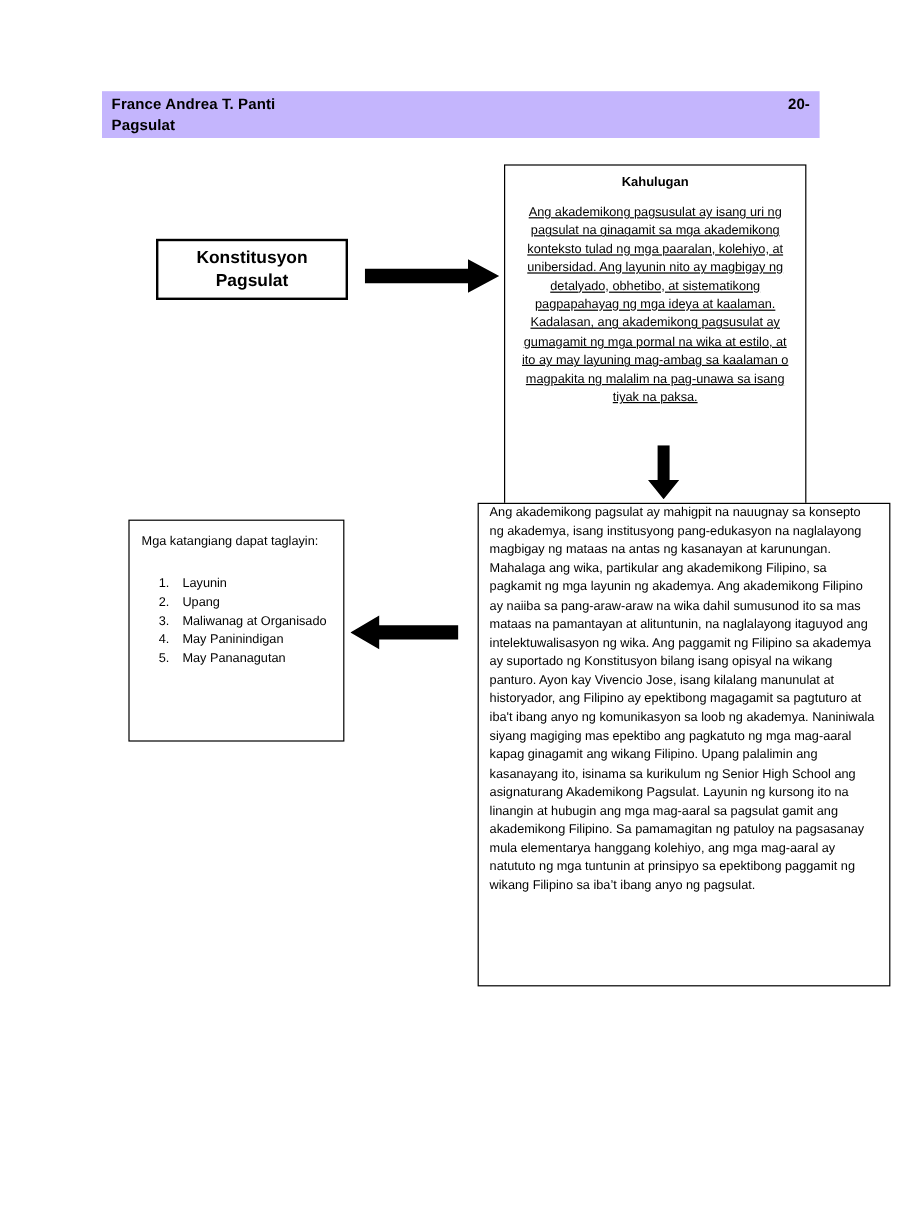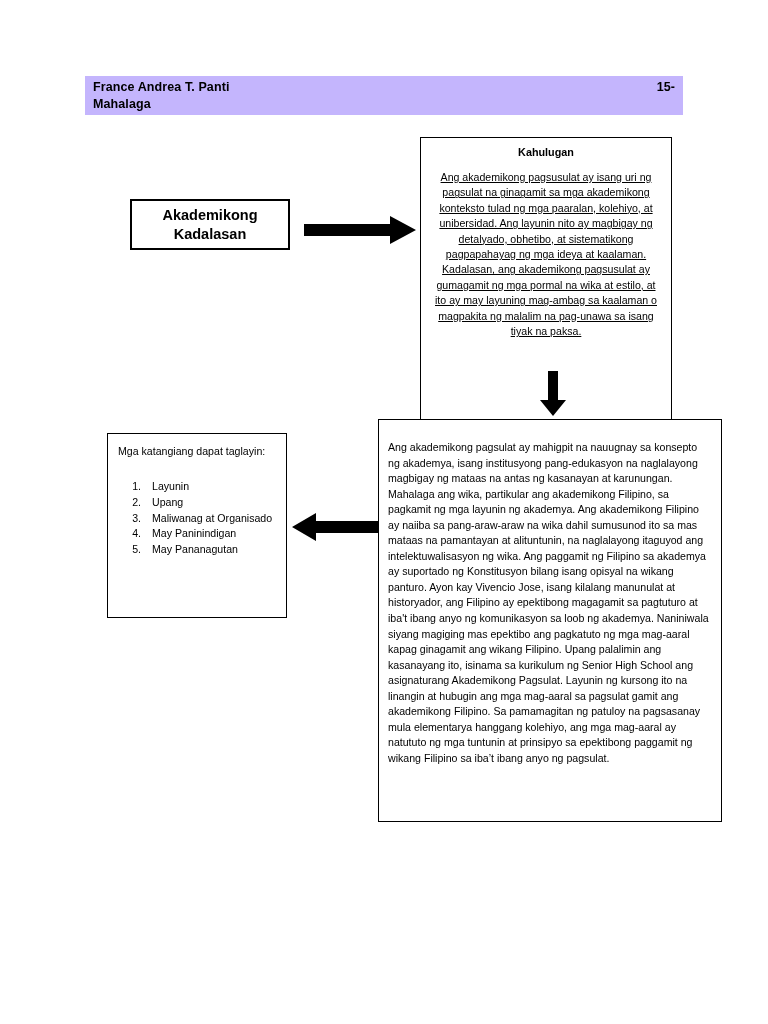--- a/index.html
+++ b/index.html
@@ -120,25 +120,25 @@
     font-size: 10.6px;
     line-height: 15.6px;
   }
   .katangian-list li {
     padding-left: 8px;
     margin-bottom: 0px;
   }
 
   
   .paragraph-box {
-    left: 378px;
+    left: 398px;
     top: 419px;
     width: 344px;
     height: 403px;
-    padding: 20px 10px 8px 9px;
+    padding: 0 10px 8px 9px;
   }
   .paragraph-body {
     font-size: 10.6px;
     line-height: 15.55px;
     text-align: left;
   }
 
   
   .arrow {
     position: absolute;
@@ -164,27 +164,27 @@
   .arrow svg { display: block; }
 </style>
 </head>
 <body>
 
 <div class="page">
 
   <div class="header-band">
     <div class="header-row">
       <span class="header-name">France Andrea T. Panti</span>
-      <span class="header-section-top">15-</span>
+      <span class="header-section-top">20-</span>
     </div>
-    <span class="header-section-bottom">Mahalaga</span>
+    <span class="header-section-bottom">Pagsulat</span>
   </div>
 
   <div class="box title-box">
-    <span class="title-text">Akademikong Kadalasan</span>
+    <span class="title-text">Konstitusyon Pagsulat</span>
   </div>
 
   <div class="arrow arrow-right-1">
     <svg width="112" height="32" viewBox="0 0 112 32" xmlns="http://www.w3.org/2000/svg">
       <polygon points="0,10 86,10 86,2 112,16 86,30 86,22 0,22" fill="#000000"></polygon>
     </svg>
   </div>
 
   <div class="box kahulugan-box">
     <div class="kahulugan-title">Kahulugan</div>

